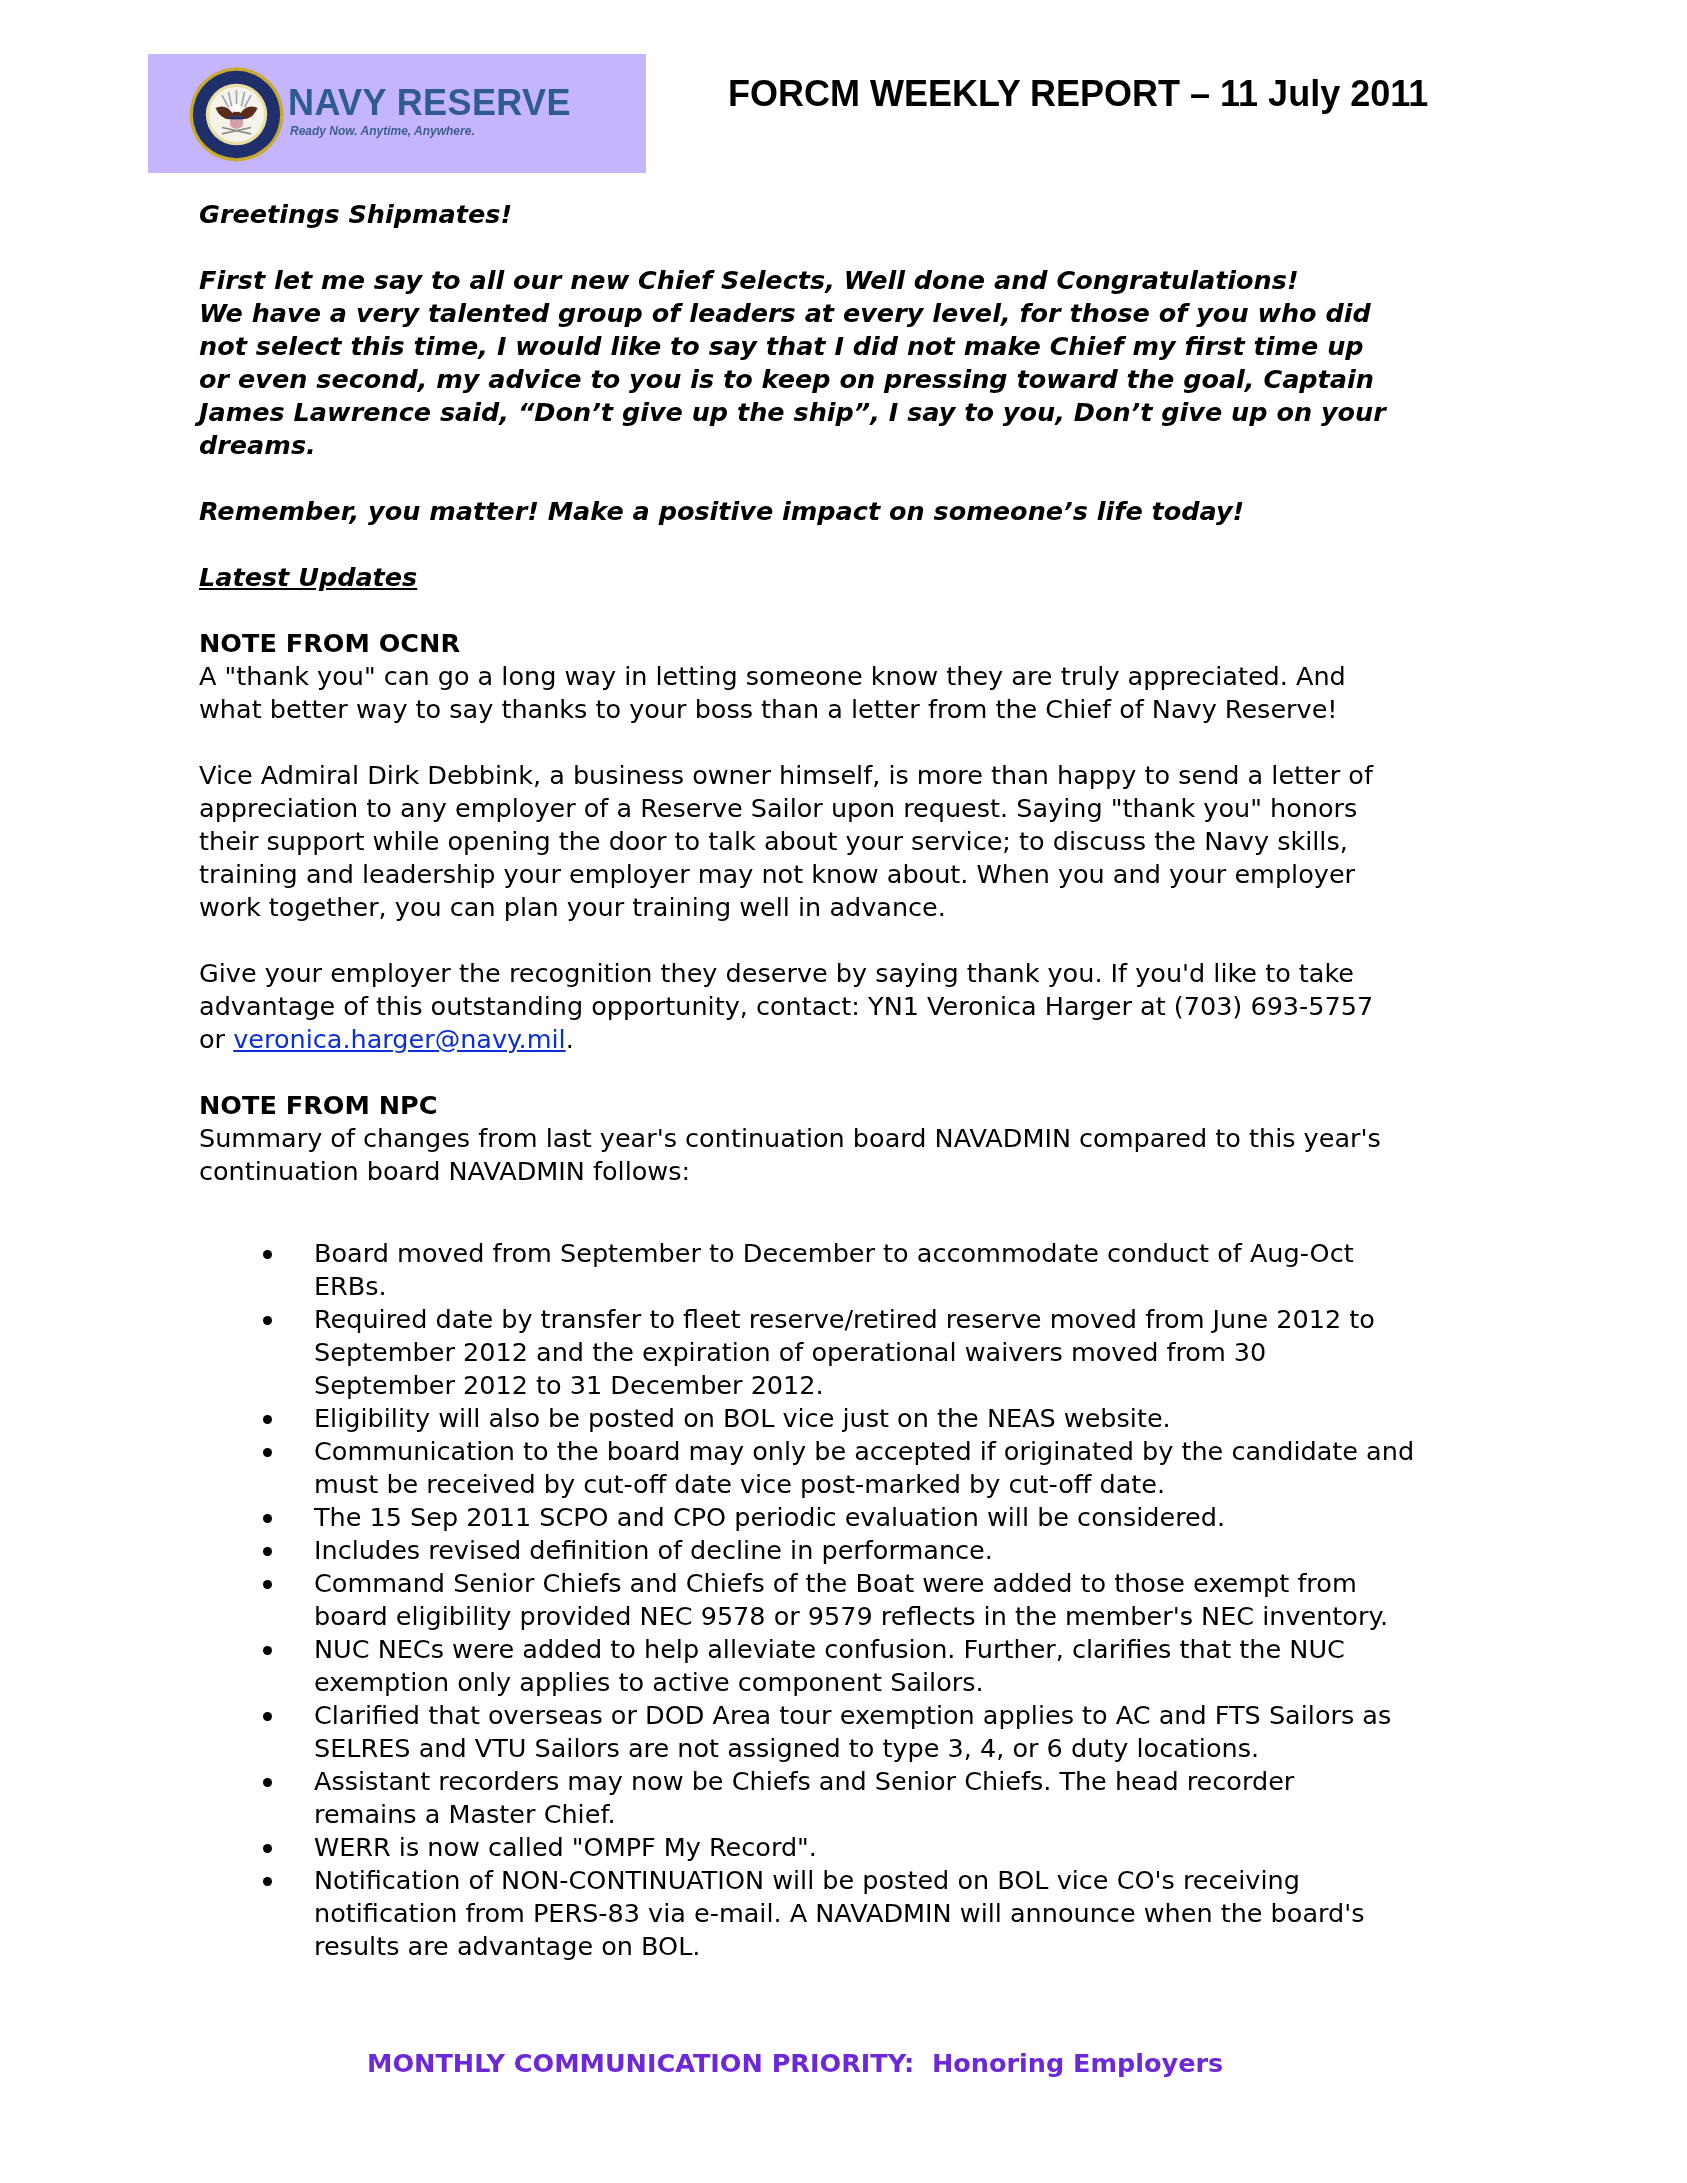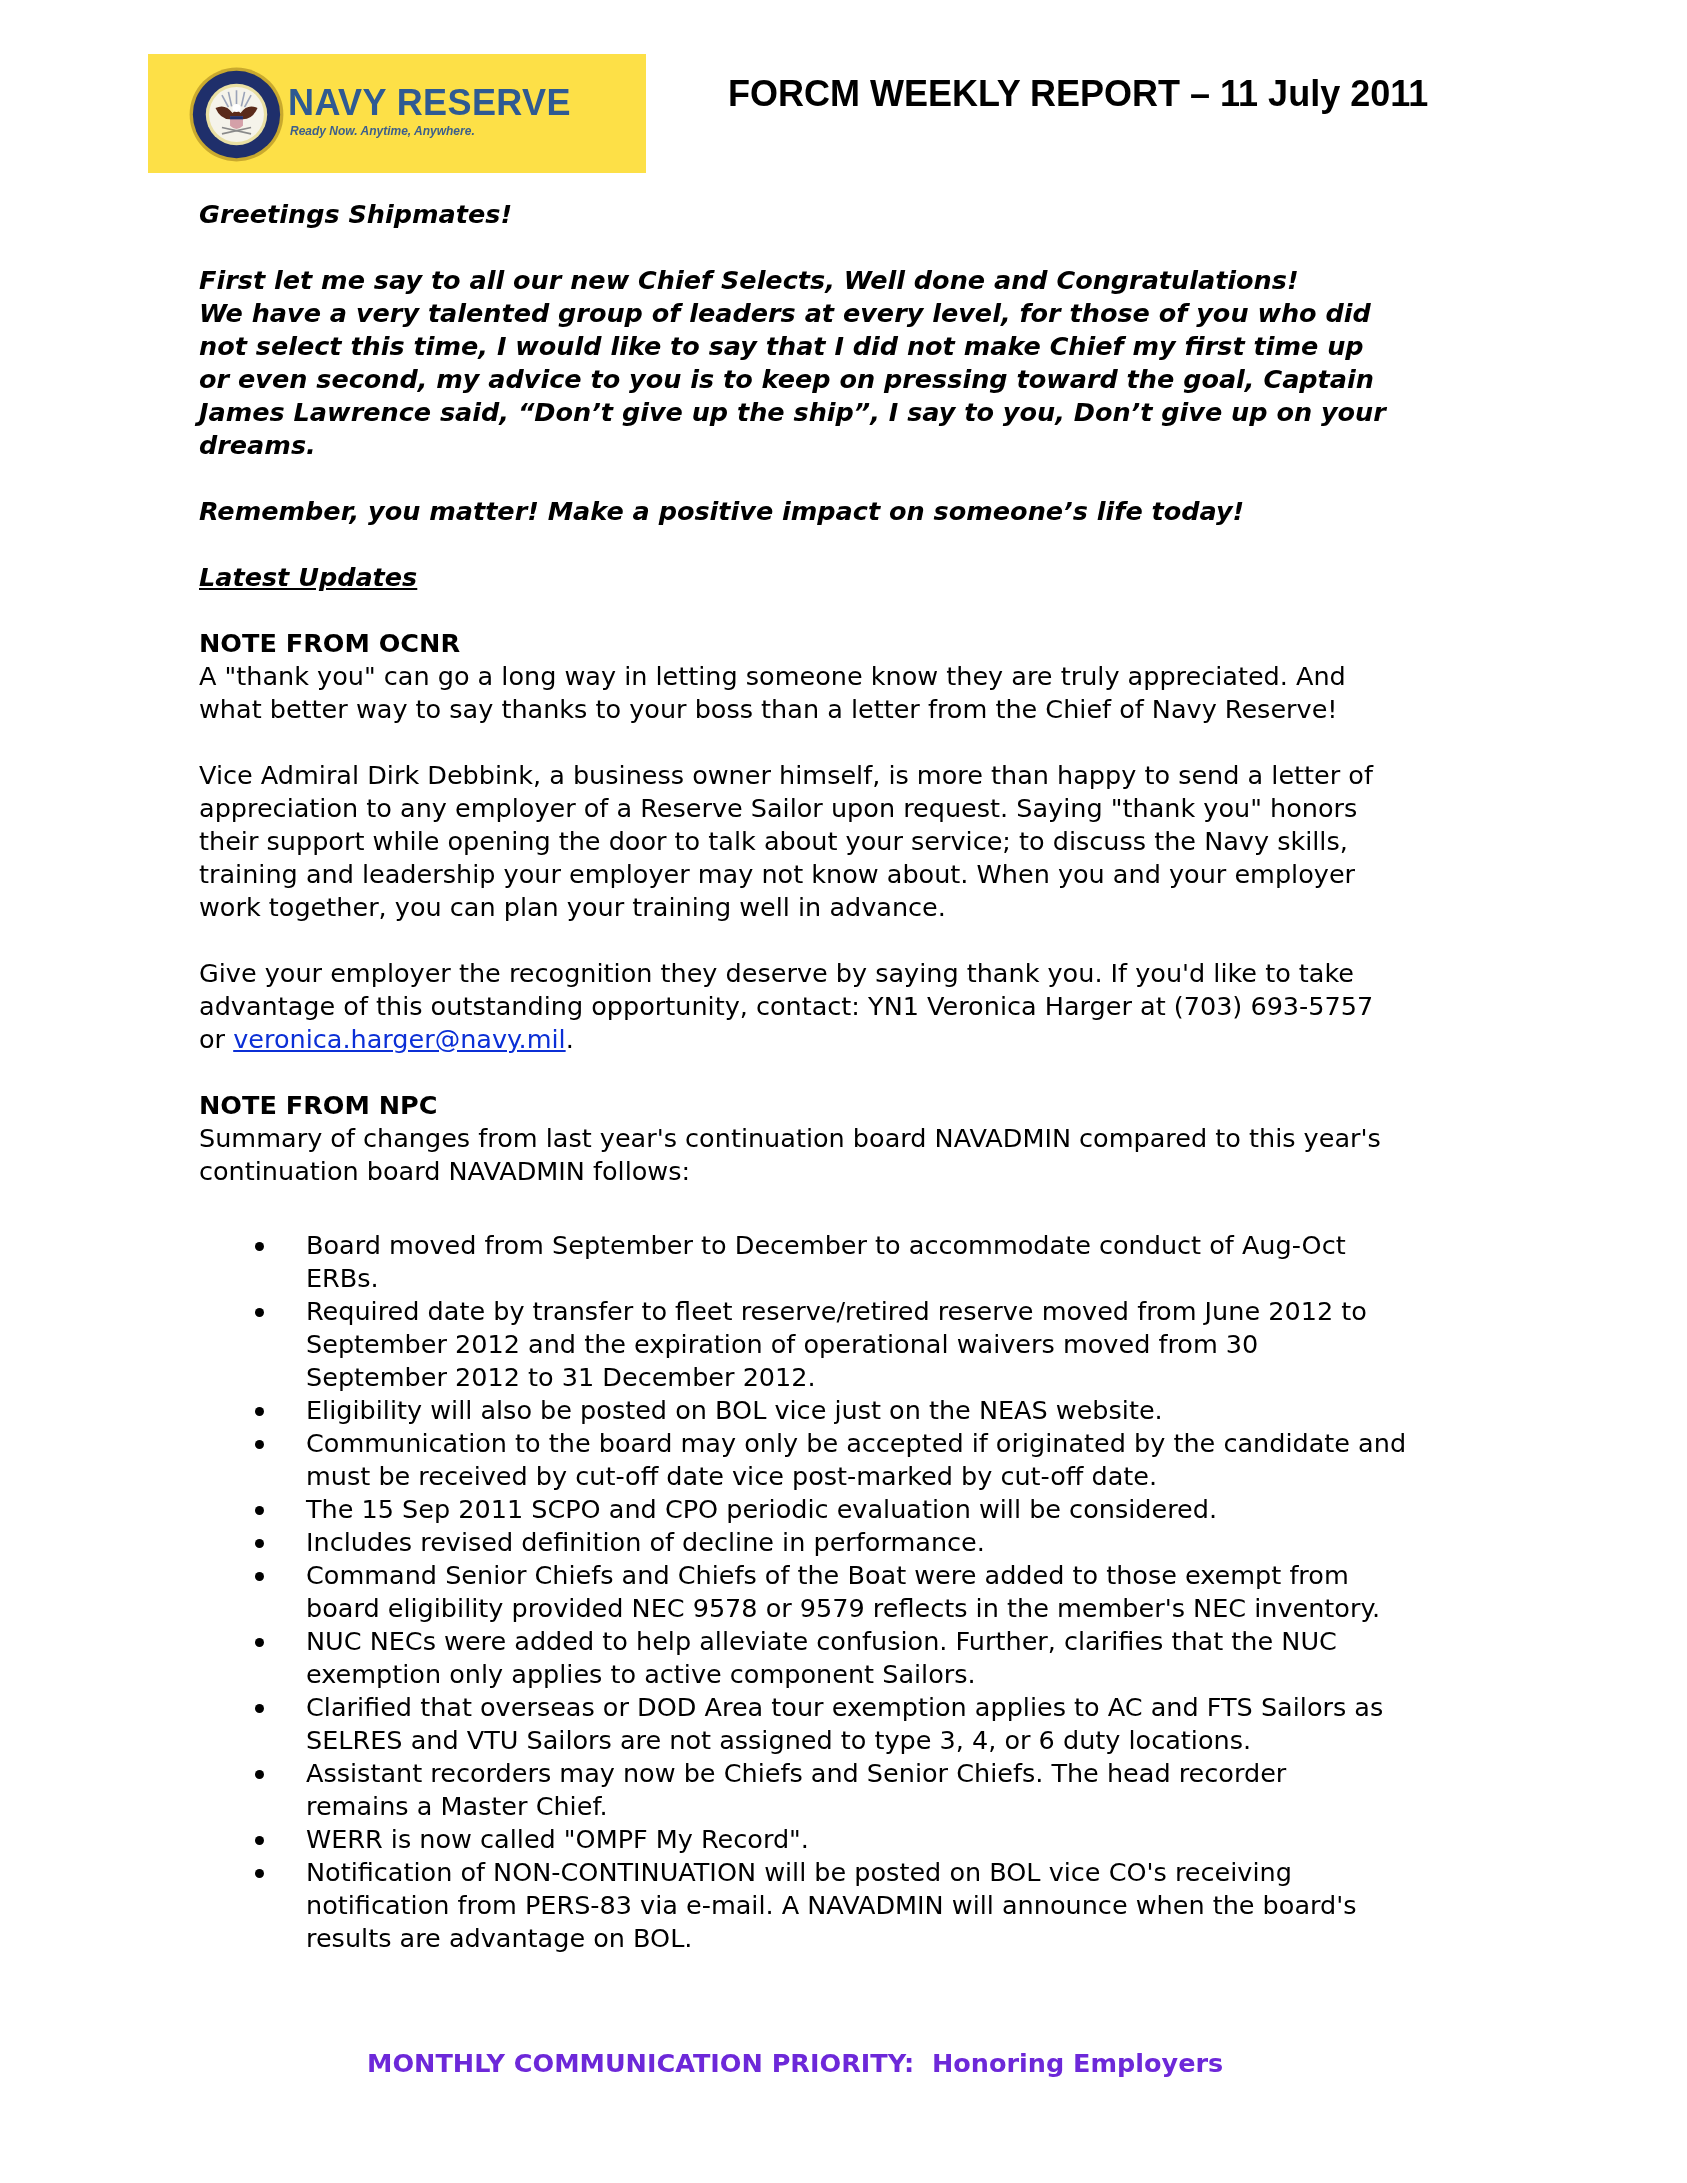--- a/index.html
+++ b/index.html
@@ -2,21 +2,21 @@
 <html style="font-size:13px"><head>
 <meta charset="utf-8">
 <style>
   html, body { margin: 0; padding: 0; background: #ffffff; }
   body { width: 1687px; height: 2183px; position: relative; overflow: hidden; color: #000; }
   .page { position: absolute; left: 0; top: 0; width: 1687px; height: 2183px; }
 
   
   .logo-box {
     position: absolute; left: 148px; top: 54px; width: 498px; height: 119px;
-    background: #fde047;
+    background: #c4b5fd;
   }
   .seal {
     position: absolute; left: 40px; top: 11.5px; width: 97px; height: 97px;
   }
   .logo-title {
     position: absolute; left: 140px; top: 31px;
     font-family: "Liberation Sans", sans-serif; font-weight: bold;
     font-size: 36px; color: #2f5a92; letter-spacing: 0.4px; line-height: 1;
     white-space: nowrap;
   }
@@ -37,21 +37,21 @@
     font-family: "DejaVu Sans", sans-serif; font-size: 25.5px; line-height: 33px;
   }
   .content p { margin: 0; }
   .bi { font-weight: bold; font-style: italic; }
   .gap { height: 33px; }
   .heading-u { font-weight: bold; font-style: italic; text-decoration: underline; }
   .section-h { font-weight: bold; }
   .link { color: #0b2fd6; text-decoration: underline; margin-top: 42px; }
   .nowrap { white-space: nowrap; }
 
-  ul.bullets { list-style: none; margin: 8px; padding: 0; }
+  ul.bullets { list-style: none; margin: 16px; padding: 0; }
   ul.bullets li { position: relative; padding-left: 99px; }
   ul.bullets li .dot {
     position: absolute; left: 48px; top: 13px; width: 9px; height: 9px;
     border-radius: 50%; background: #000;
   }
 
   .footer {
     position: absolute; left: 367px; top: 2051px;
     font-family: "DejaVu Sans", sans-serif; font-weight: bold; font-size: 25.5px;
     line-height: 1; white-space: pre; color: #6d28d9;

